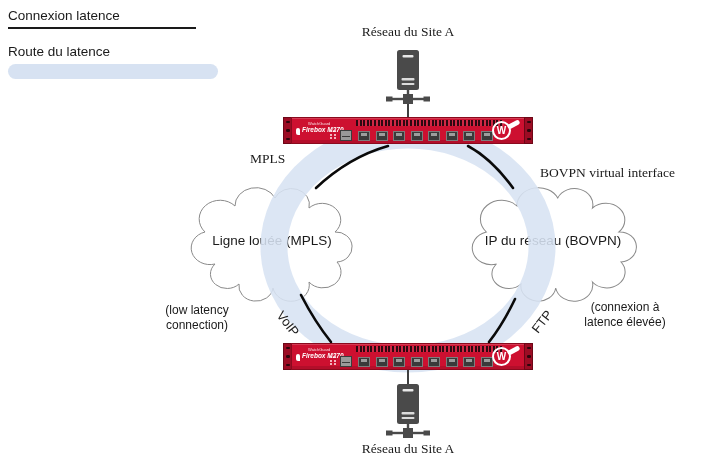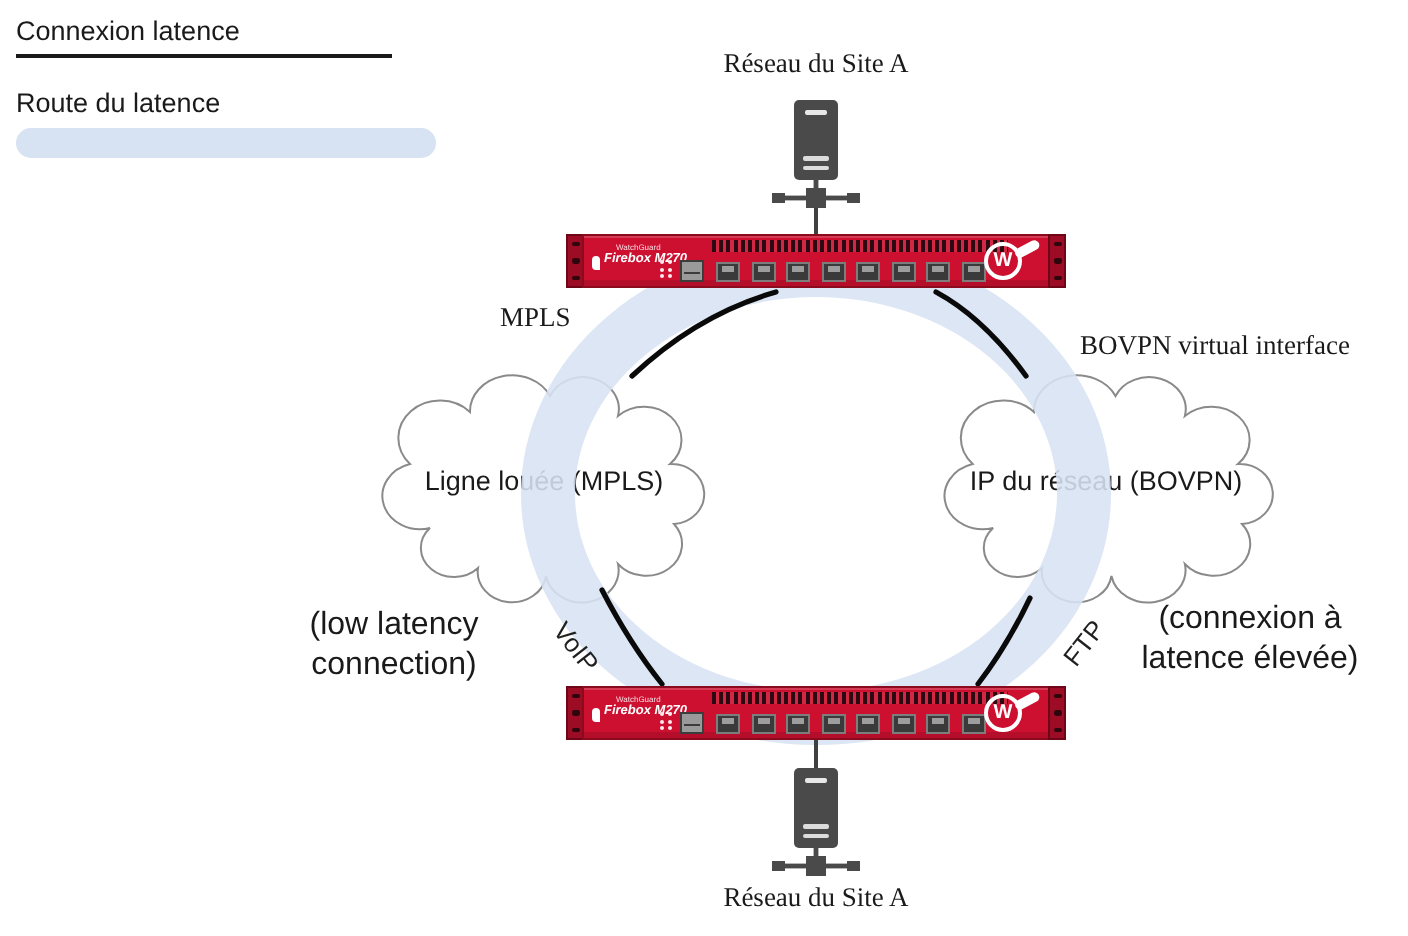--- a/index.html
+++ b/index.html
@@ -15,21 +15,21 @@
   #legend-physical-text{left:8px;top:8px;}
   #legend-physical-line{left:8px;top:27px;width:188px;height:2px;background:#1a1a1a;}
   #legend-route-text{left:8px;top:44px;}
   #legend-route-pill{left:8px;top:64px;width:210px;height:15px;border-radius:8px;background:#d7e2f2;}
   
   .lbl{font-size:13.5px;white-space:nowrap;font-family:Liberation Serif, serif;}
   #top-site-label{left:308px;top:24px;width:200px;text-align:center;}
   #bottom-site-label{left:308px;top:441px;width:200px;text-align:center;}
   #mpls-label{left:250px;top:151px;text-align:center;}
   #bovpn-label{left:540px;top:149px;margin-top:16px;}
-  .note{font-size:16px;text-align:center;white-space:pre-line;line-height:1.25;}
+  .note{font-size:12px;text-align:center;white-space:pre-line;line-height:1.25;}
   #low-latency-note{left:136px;top:303px;width:122px;}
   #high-latency-note{left:564px;top:300px;width:122px;}
   .route-word{font-size:13px;color:#1f1f1f;text-align:center;}
   #voip-label{left:270px;top:316px;width:36px;transform:rotate(52deg);}
   #ftp-label{left:528px;top:314px;width:28px;transform:rotate(-52deg);}
   
   .device{width:250px;height:27px;}
   #device-top{left:283px;top:117px;}
   #device-bottom{left:283px;top:343px;}
   .bracket{position:absolute;top:0;width:9px;height:27px;background:#9c0c24;border:1px solid #6d0717;box-sizing:border-box;

